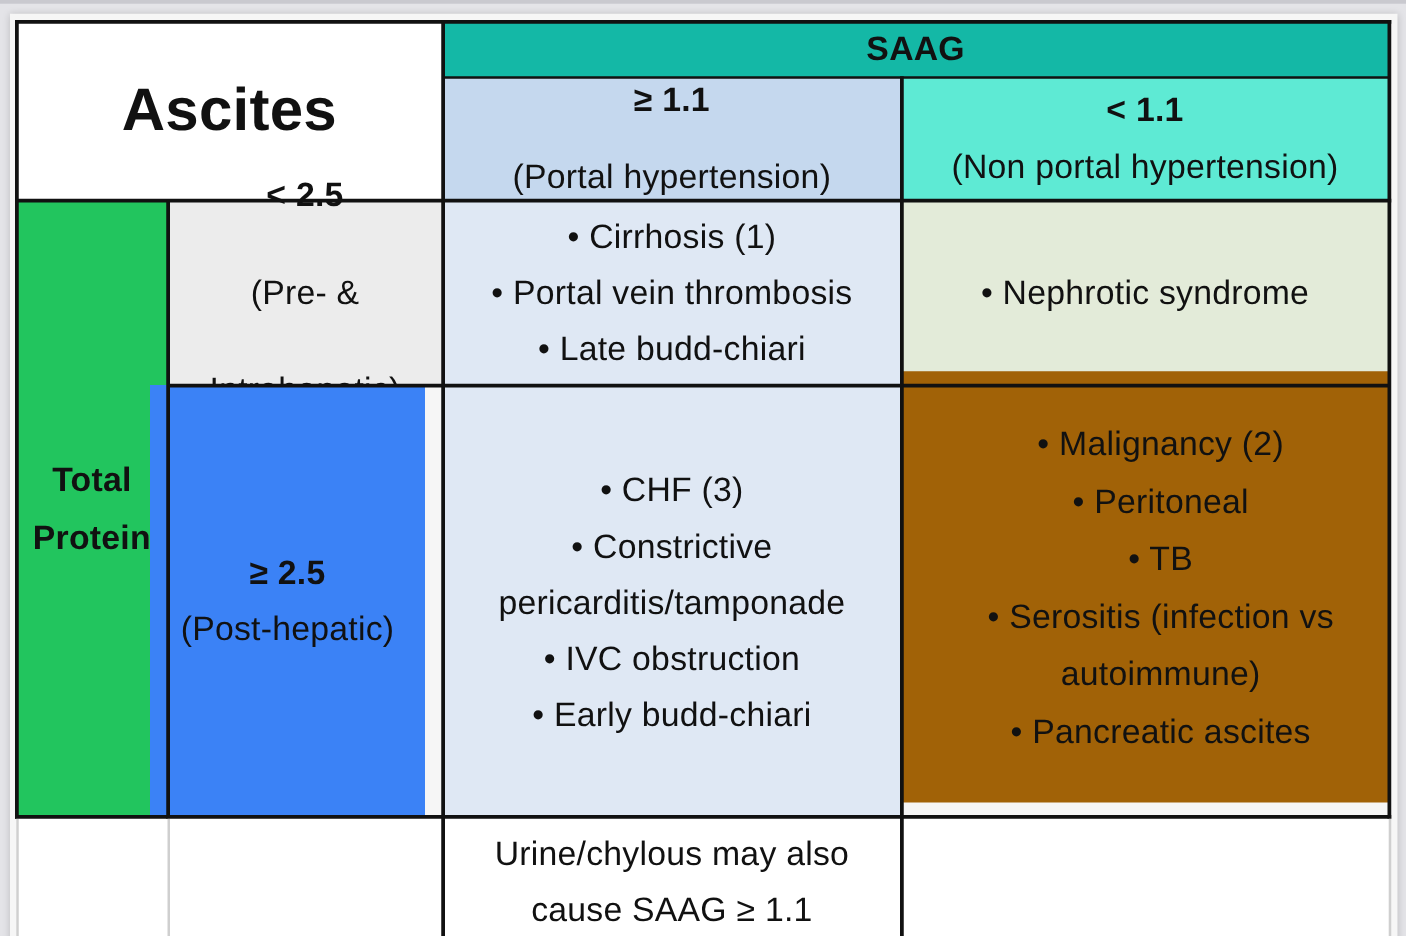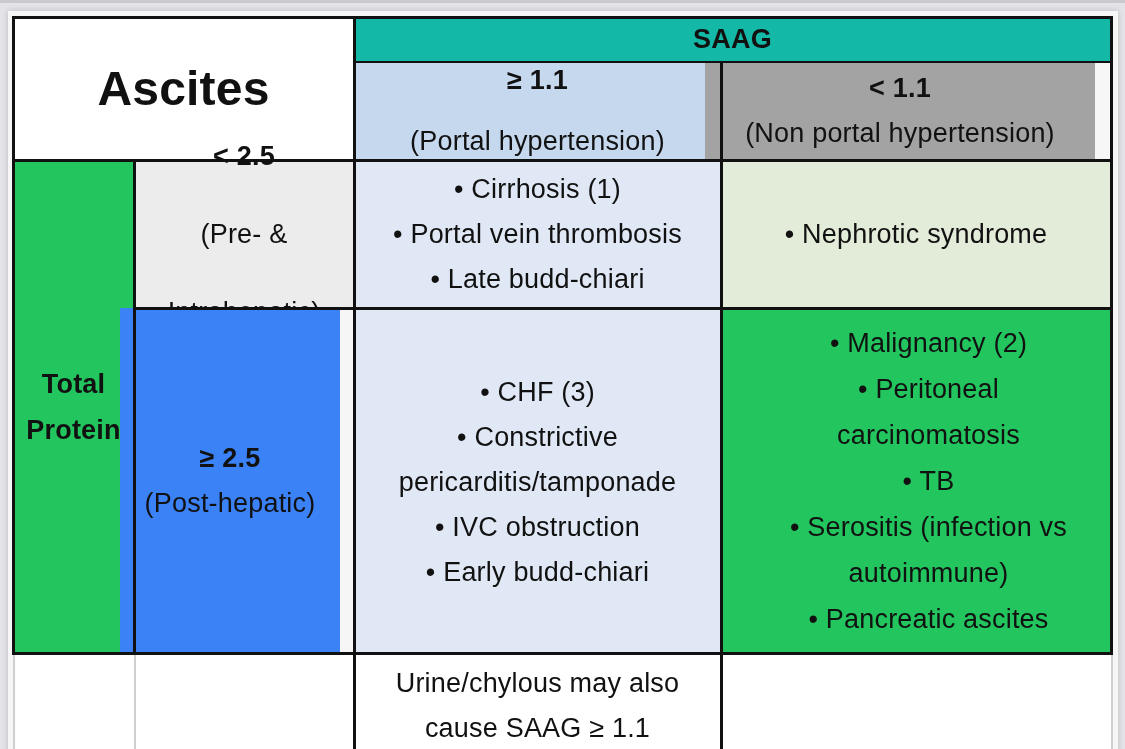--- a/index.html
+++ b/index.html
@@ -60,21 +60,21 @@
 
 <div class="cell b" style="left:354px; top:17px; width:757px; height:45px; background:#14b8a6;">
   <span>SAAG</span>
 </div>
 
 <div class="cell" style="left:354px; top:62px; width:367px; height:98px; background:#c5d8ee;gap:16px;">
   <span class="b">≥ 1.1</span>
   <span>(Portal hypertension)</span>
 </div>
 
-<div class="cell" style="left:705px; top:62px; width:390px; height:98px; background:#a3a3a3;">
+<div class="cell" style="left:721px; top:62px; width:390px; height:98px; background:#5eead4;">
   <span class="b">&lt; 1.1</span>
   <span>(Non portal hypertension)</span>
 </div>
 
 <div class="cell b" style="left:13px; top:160px; width:121px; height:493px; background:#22c55e; line-height:46px;">
   <span>Total</span>
   <span>Protein</span>
 </div>
 
 <div class="cell" style="left:134px; top:160px; width:220px; height:148px; background:#ececec;gap:33px;">
@@ -99,24 +99,23 @@
 </div>
 
 <div class="cell" style="left:354px; top:308px; width:367px; height:345px; background:#dfe8f4; padding-top:4px;">
   <span class="item">• CHF (3)</span>
   <span class="item">• Constrictive</span>
   <span class="item">pericarditis/tamponade</span>
   <span class="item">• IVC obstruction</span>
   <span class="item">• Early budd-chiari</span>
 </div>
 
-<div class="cell" style="left:721px; top:308px; width:390px; height:345px; background:#22c55e; line-height:46px;padding-left:25px;">
+<div class="cell" style="left:721px; top:297px; width:390px; height:345px; background:#a16207; line-height:46px;padding-left:25px;">
   <span class="item">• Malignancy (2)</span>
   <span class="item">• Peritoneal</span>
-  <span class="item">carcinomatosis</span>
   <span class="item">• TB</span>
   <span class="item">• Serositis (infection vs</span>
   <span class="item">autoimmune)</span>
   <span class="item">• Pancreatic ascites</span>
 </div>
 
 <div class="cell" style="left:13px; top:653px; width:341px; height:100px; background:#ffffff;"></div>
 <div class="cell" style="left:354px; top:653px; width:367px; height:100px; background:#ffffff; justify-content:flex-start; padding-top:8px;">
   <span class="item">Urine/chylous may also</span>
   <span class="item">cause SAAG ≥ 1.1</span>

